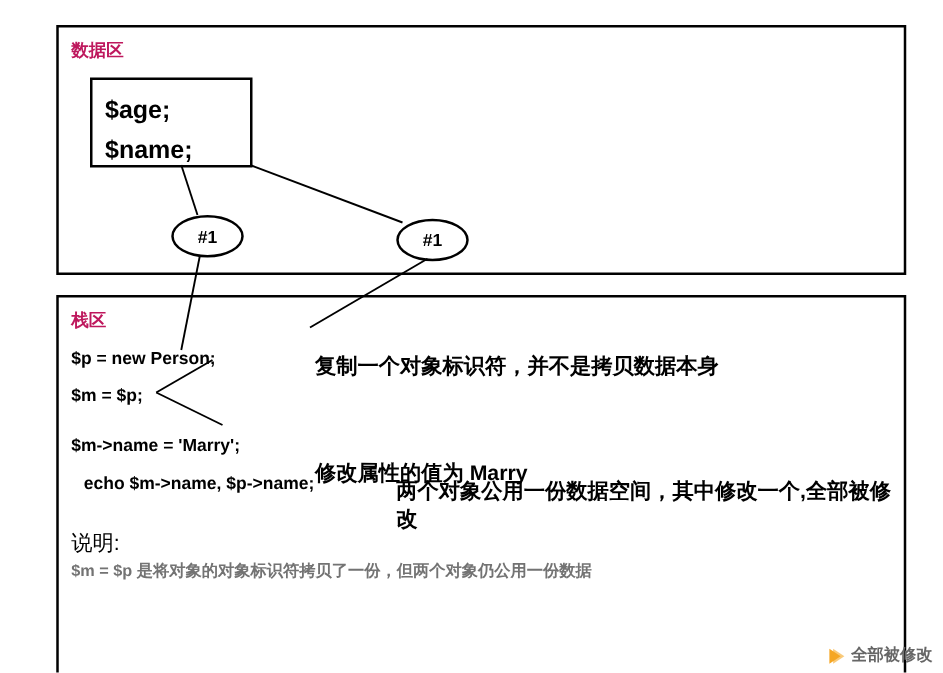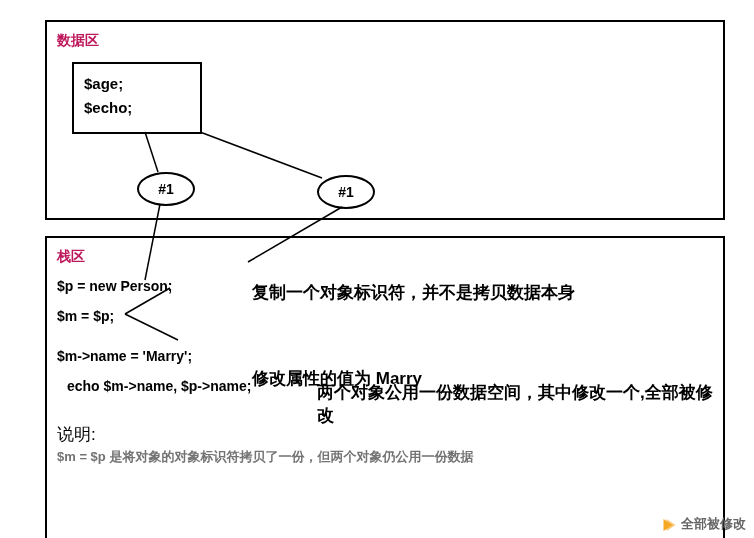--- a/index.html
+++ b/index.html
@@ -32,21 +32,21 @@
   }
   .var-box {
     position: absolute;
     left: 25px;
     top: 40px;
     width: 130px;
     height: 72px;
     border: 2px solid #000;
     padding: 8px 10px;
     font-family: Arial, sans-serif;
-    font-size: 15px;
+    font-size: 20px;
     font-weight: bold;
     line-height: 1.6;
   }
   .bubble {
     position: absolute;
     border: 2px solid #000;
     border-radius: 50%;
     width: 58px;
     height: 34px;
     text-align: center;
@@ -110,21 +110,21 @@
 </style>
 </head>
 <body>
 
 <div class="outer">
 
   <div class="panel data-area">
     <div class="title">数据区</div>
     <div class="var-box">
       <div>$age;</div>
-      <div>$echo;</div>
+      <div>$name;</div>
     </div>
     <div class="bubble b1">#1</div>
     <div class="bubble b2">#1</div>
   </div>
 
   <div class="panel stack-area">
     <div class="title">栈区</div>
     <div class="code-line c1">$p = new Person;</div>
     <div class="code-line c2">$m = $p;</div>
     <div class="code-line c3">$m-&gt;name = 'Marry';</div>

